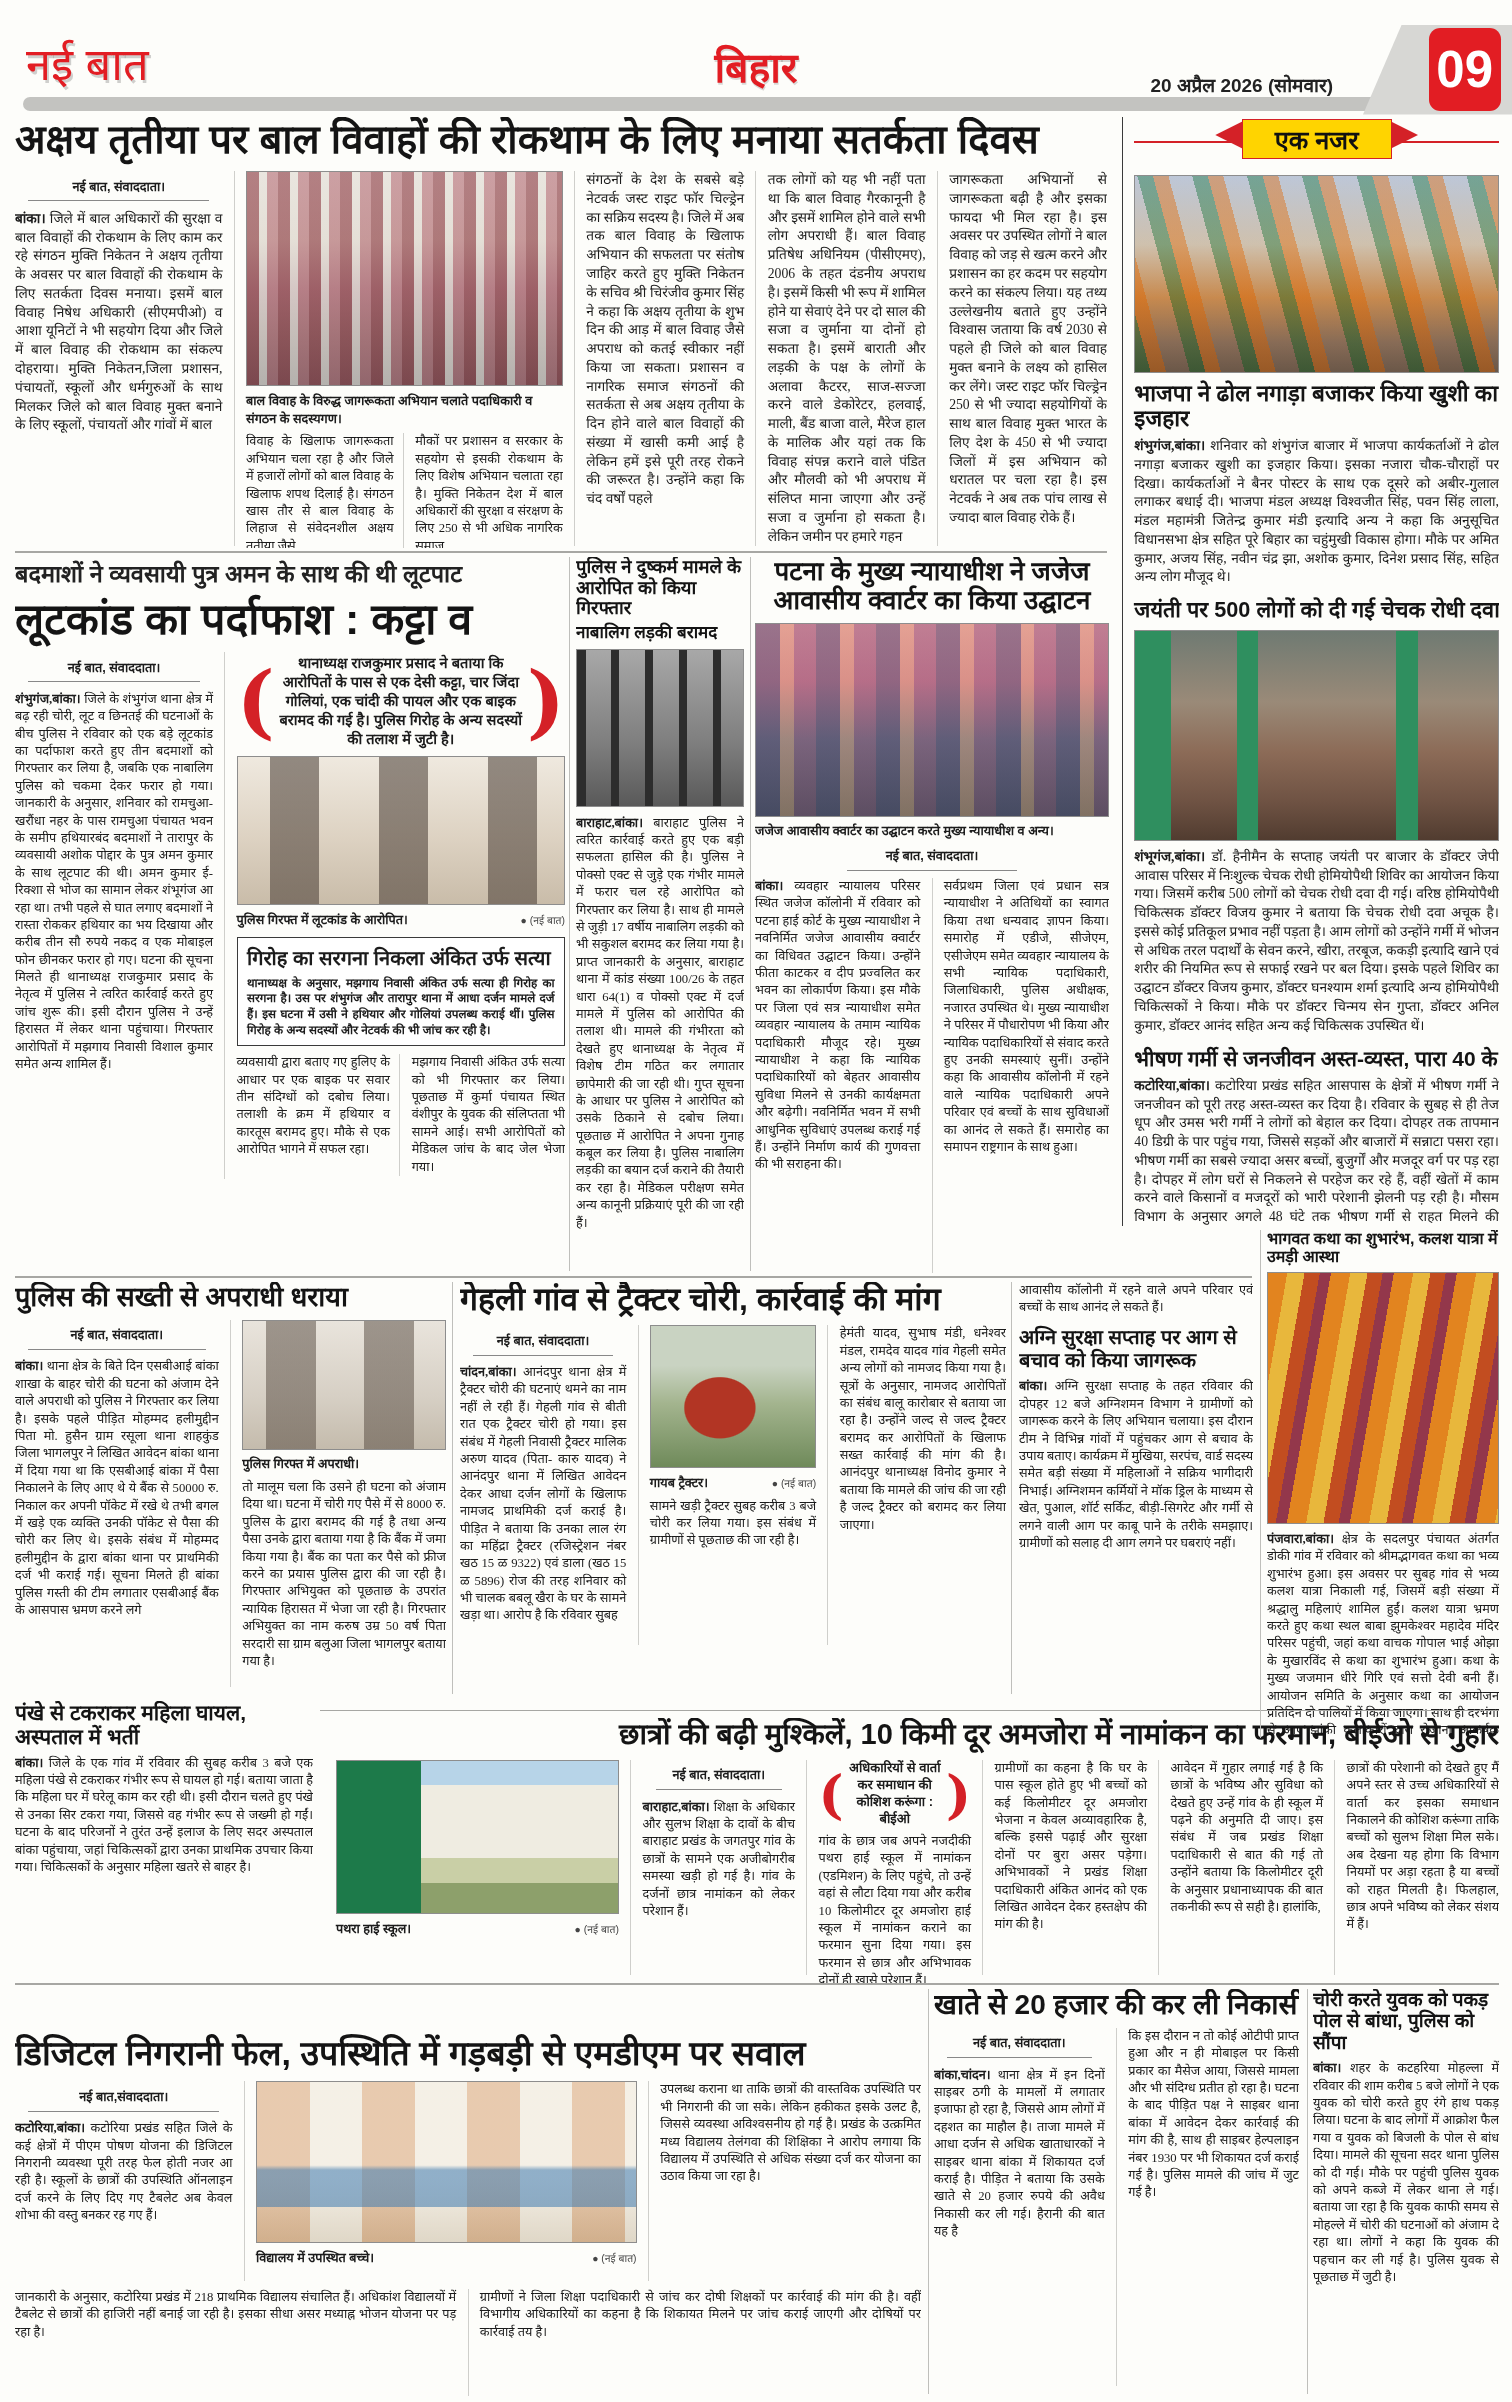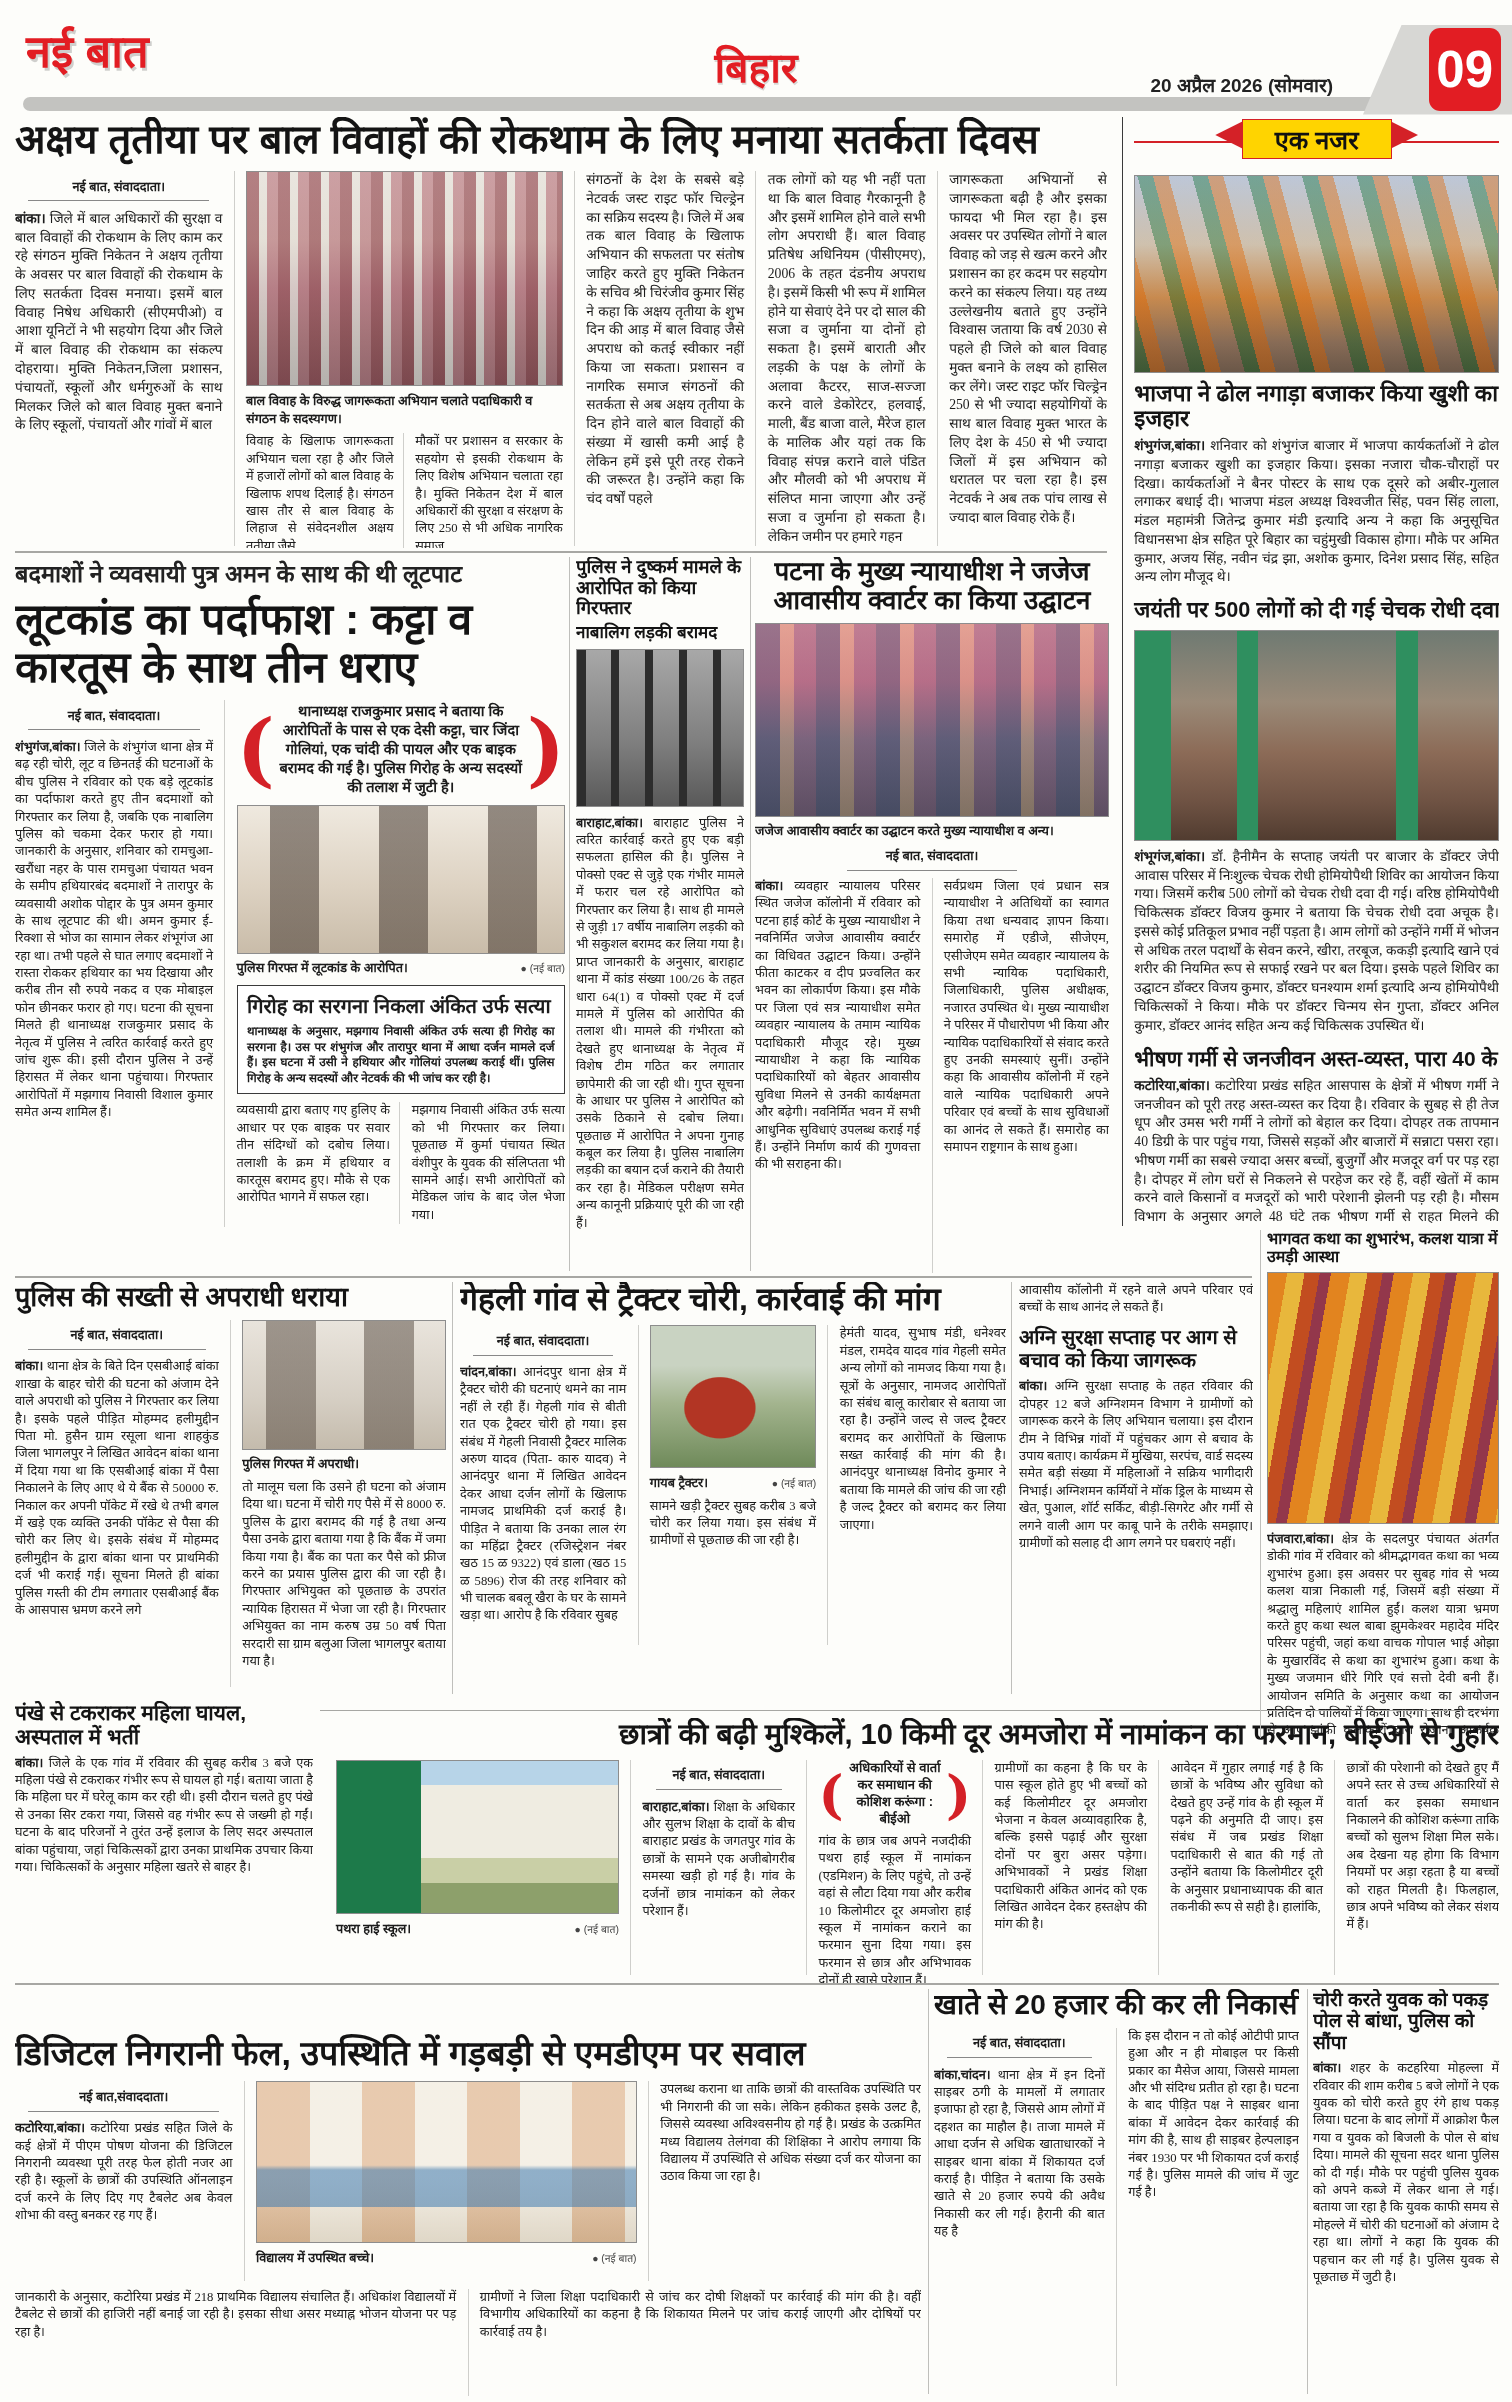--- a/index.html
+++ b/index.html
@@ -23,21 +23,21 @@
   .vr{position:absolute;width:0.9px;background:#bfbfbb;}
   .hrline{position:absolute;height:1.9px;background:#a7a7a3;}
   .kicker{font-family:"Liberation Sans",sans-serif;font-weight:700;font-size:23.5px;color:#222;}
   .pullquote{display:flex;align-items:center;gap:3.8px;margin:1.9px 0 7.5px;}
   .pq-paren{color:#d42127;font-size:81px;font-weight:700;line-height:.72;font-family:"DejaVu Serif",serif;}
   .pq-text{font-family:"Liberation Sans",sans-serif;font-weight:700;font-size:14.6px;line-height:1.3;text-align:center;}
   .infobox{border:1.9px solid #3a3a3a;padding:6.6px 9.4px;margin:8.5px 0;background:#fff;}
   .ib-title{font-family:"Liberation Sans",sans-serif;font-weight:700;font-size:20px;margin:0 0 4.7px;}
   .ib-text{font-family:"Liberation Sans",sans-serif;font-weight:700;font-size:11.8px;line-height:1.32;text-align:justify;}
   
-  .logo{position:absolute;left:26px;top:19px;font-family:"Liberation Sans",sans-serif;font-weight:700;
+  .logo{position:absolute;left:26px;top:32px;font-family:"Liberation Sans",sans-serif;font-weight:400;
         font-size:45px;color:#e21d23;text-shadow:1.9px 2.8px 0 rgba(0,0,0,.18);}
   .section-label{position:absolute;left:50%;top:38px;transform:translateX(-50%);
         font-family:"Liberation Sans",sans-serif;font-weight:800;font-size:41px;color:#e21d23;
         text-shadow:0.9px 1.9px 0 rgba(0,0,0,.15);}
   .mast-bar{position:absolute;left:22.6px;top:97px;width:1362px;height:14px;background:#c3c3c0;border-radius:7.5px;}
   .mast-date{position:absolute;right:179px;top:72px;font-family:"Liberation Sans",sans-serif;
         font-weight:700;font-size:19px;color:#222;}
   .pageno-slant{position:absolute;right:0;top:24.5px;width:149px;height:90px;background:#d7d7d4;
         clip-path:polygon(26% 0,100% 0,100% 100%,0 100%);}
   .pageno{position:absolute;right:11.3px;top:28px;width:72px;height:83px;background:#e21d23;border-radius:11.3px;
@@ -148,21 +148,21 @@
 
   <section class="art" style="left:1267px;top:1230px;width:232px;height:508px;">
     <h2 class="hl" style="font-size:16px;margin:0 0 6.6px;">भागवत कथा का शुभारंभ, कलश यात्रा में उमड़ी आस्था</h2>
     <div class="photo ph-bhagwat"></div>
     <div class="body-text sm" style="margin-top:6.6px;"><b class="dl">पंजवारा,बांका।</b> <span>क्षेत्र के सदलपुर पंचायत अंतर्गत डोकी गांव में रविवार को श्रीमद्भागवत कथा का भव्य शुभारंभ हुआ। इस अवसर पर सुबह गांव से भव्य कलश यात्रा निकाली गई, जिसमें बड़ी संख्या में श्रद्धालु महिलाएं शामिल हुईं। कलश यात्रा भ्रमण करते हुए कथा स्थल बाबा झुमकेश्वर महादेव मंदिर परिसर पहुंची, जहां कथा वाचक गोपाल भाई ओझा के मुखारविंद से कथा का शुभारंभ हुआ। कथा के मुख्य जजमान धीरे गिरि एवं सत्तो देवी बनी हैं। आयोजन समिति के अनुसार कथा का आयोजन प्रतिदिन दो पालियों में किया जाएगा। साथ ही दरभंगा से आए झांकी कलाकारों द्वारा रोजाना आकर्षक धार्मिक झांकियां प्रस्तुत की जाएंगी। आयोजन को सफल बनाने में समस्त डोकी वासी सक्रिय भूमिका निभा रहे हैं।</span></div>
   </section>
 
   <section class="art" style="left:15px;top:557px;width:550px;height:716px;">
     <div class="kicker">बदमाशों ने व्यवसायी पुत्र अमन के साथ की थी लूटपाट</div>
     <h1 class="hl" style="font-size:43px;margin-top:5.6px;">
-      <span>लूटकांड का पर्दाफाश : कट्टा व</span><br><span>कारतूस के साथ तीन धराए</span>
+      <span>लूटकांड का पर्दाफाश : कट्टा व</span><br>
     </h1>
     <div class="cols" style="margin-top:9.4px;height:527px;">
       <div class="col" style="flex:0 0 36%;">
         <div class="byline">नई बात, संवाददाता।</div>
         <div class="body-text sm"><b class="dl">शंभुगंज,बांका।</b> <span>जिले के शंभुगंज थाना क्षेत्र में बढ़ रही चोरी, लूट व छिनतई की घटनाओं के बीच पुलिस ने रविवार को एक बड़े लूटकांड का पर्दाफाश करते हुए तीन बदमाशों को गिरफ्तार कर लिया है, जबकि एक नाबालिग पुलिस को चकमा देकर फरार हो गया। जानकारी के अनुसार, शनिवार को रामचुआ-खरौंधा नहर के पास रामचुआ पंचायत भवन के समीप हथियारबंद बदमाशों ने तारापुर के व्यवसायी अशोक पोद्दार के पुत्र अमन कुमार के साथ लूटपाट की थी। अमन कुमार ई-रिक्शा से भोज का सामान लेकर शंभूगंज आ रहा था। तभी पहले से घात लगाए बदमाशों ने रास्ता रोककर हथियार का भय दिखाया और करीब तीन सौ रुपये नकद व एक मोबाइल फोन छीनकर फरार हो गए। घटना की सूचना मिलते ही थानाध्यक्ष राजकुमार प्रसाद के नेतृत्व में पुलिस ने त्वरित कार्रवाई करते हुए जांच शुरू की। इसी दौरान पुलिस ने उन्हें हिरासत में लेकर थाना पहुंचाया। गिरफ्तार आरोपितों में मझगाय निवासी विशाल कुमार समेत अन्य शामिल हैं।</span></div>
       </div>
       <div class="col">
         <div class="pullquote">
           <span class="pq-paren">(</span>
           <div class="pq-text">थानाध्यक्ष राजकुमार प्रसाद ने बताया कि आरोपितों के पास से एक देसी कट्टा, चार जिंदा गोलियां, एक चांदी की पायल और एक बाइक बरामद की गई है। पुलिस गिरोह के अन्य सदस्यों की तलाश में जुटी है।</div>

